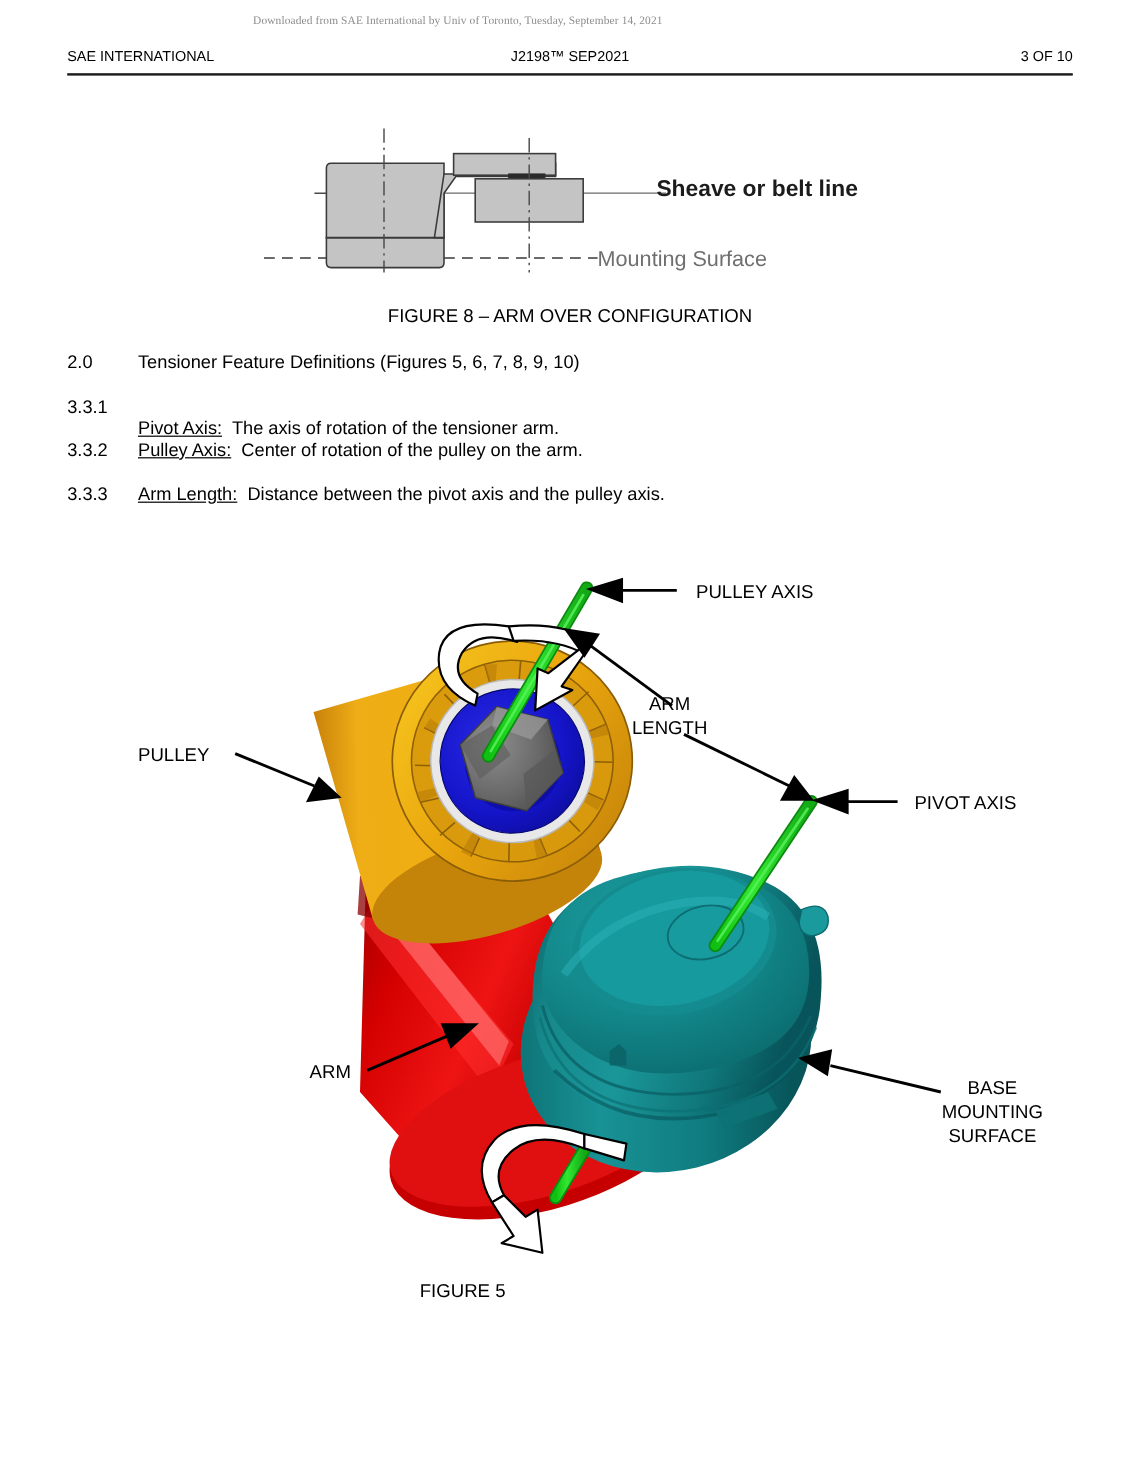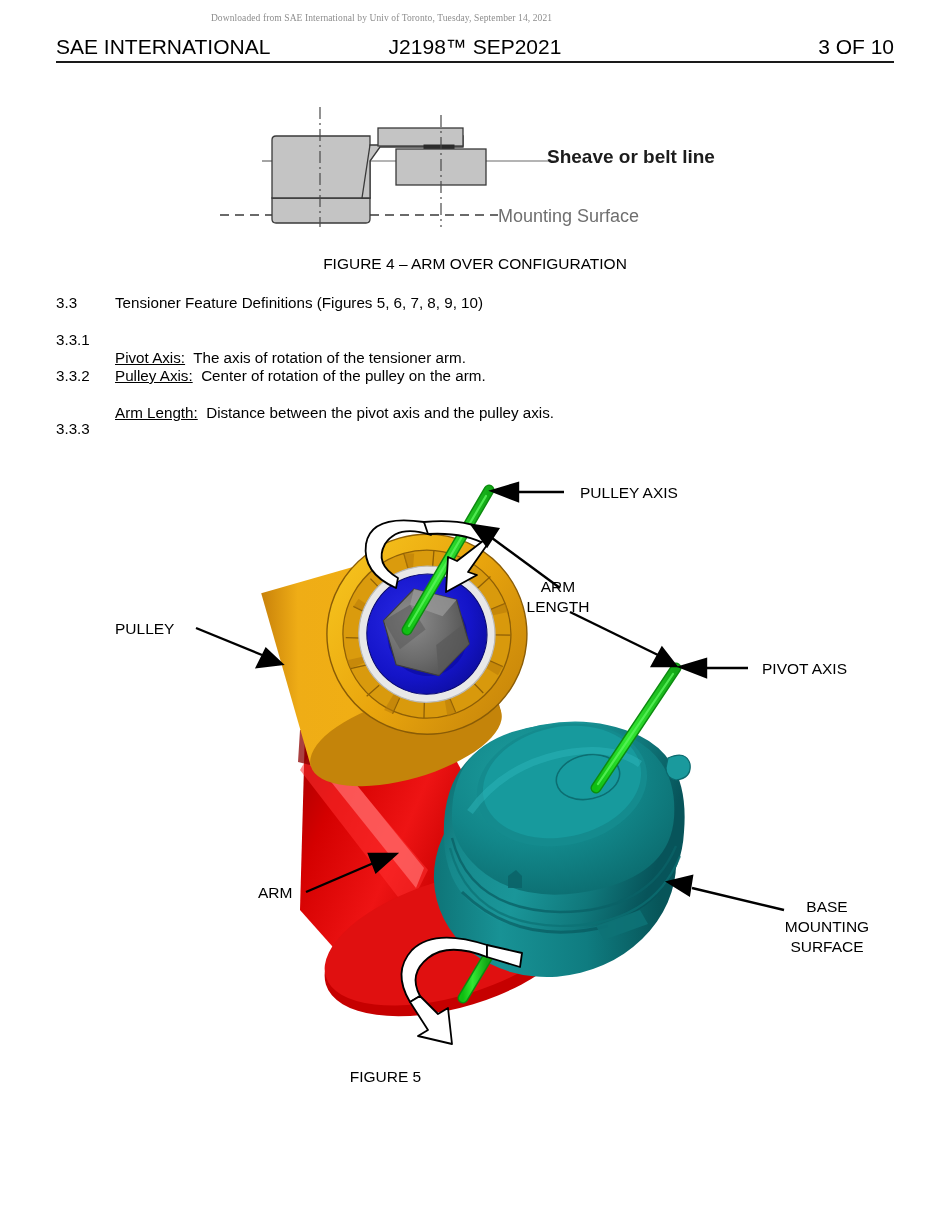--- a/index.html
+++ b/index.html
@@ -37,21 +37,21 @@
     top: 37px;
     left: 56px;
     width: 838px;
     height: 20px;
   }
   .header .hleft,
   .header .hcenter,
   .header .hright {
     position: absolute;
     top: 0;
-    font-size: 21px;
+    font-size: 12px;
     line-height: 20px;
     white-space: nowrap;
   }
   .header .hleft  { left: 0; }
   .header .hcenter{ left: 0; width: 838px; text-align: center; }
   .header .hright { right: 0; }
   .header-rule {
     position: absolute;
     top: 61px;
     left: 56px;
@@ -168,38 +168,38 @@
 
     <line x1="110" y1="12" x2="110" y2="132" stroke="#4a4a4a" stroke-width="1.2" stroke-dasharray="12,4,2,4"></line>
 
     <line x1="231" y1="20" x2="231" y2="132" stroke="#4a4a4a" stroke-width="1.2" stroke-dasharray="12,4,2,4"></line>
 
     <text class="fig4-bold" x="337" y="68">Sheave or belt line</text>
     <text class="fig4-gray" x="288" y="127">Mounting Surface</text>
   </svg>
 </div>
 
-<div class="fig4-caption">FIGURE 4 – ARM OVER CONFIGURATION</div>
-
-<div class="num-col" style="top:293px;">3.3</div>
+<div class="fig4-caption">FIGURE 8 – ARM OVER CONFIGURATION</div>
+
+<div class="num-col" style="top:293px;">2.0</div>
 <div class="txt-col" style="top:293px;">Tensioner Feature Definitions (Figures 5, 6, 7, 8, 9, 10)</div>
 
 <div class="num-col" style="top:330px;">3.3.1</div>
 <div class="txt-col" style="top:348px;">
   <span class="term">Pivot Axis:</span>&nbsp;
   <span>The axis of rotation of the tensioner arm.</span>
 </div>
 
 <div class="num-col" style="top:366px;">3.3.2</div>
 <div class="txt-col" style="top:366px;">
   <span class="term">Pulley Axis:</span>&nbsp;
   <span>Center of rotation of the pulley on the arm.</span>
 </div>
 
-<div class="num-col" style="top:419px;">3.3.3</div>
+<div class="num-col" style="top:403px;">3.3.3</div>
 <div class="txt-col" style="top:403px;">
   <span class="term">Arm Length:</span>&nbsp;
   <span>Distance between the pivot axis and the pulley axis.</span>
 </div>
 
 <div class="fig5">
   <svg width="950" height="620" viewBox="0 0 950 620" xmlns="http://www.w3.org/2000/svg">
     <defs>
 
       <linearGradient id="gPulleyBody" x1="0" y1="0" x2="1" y2="0.25">

